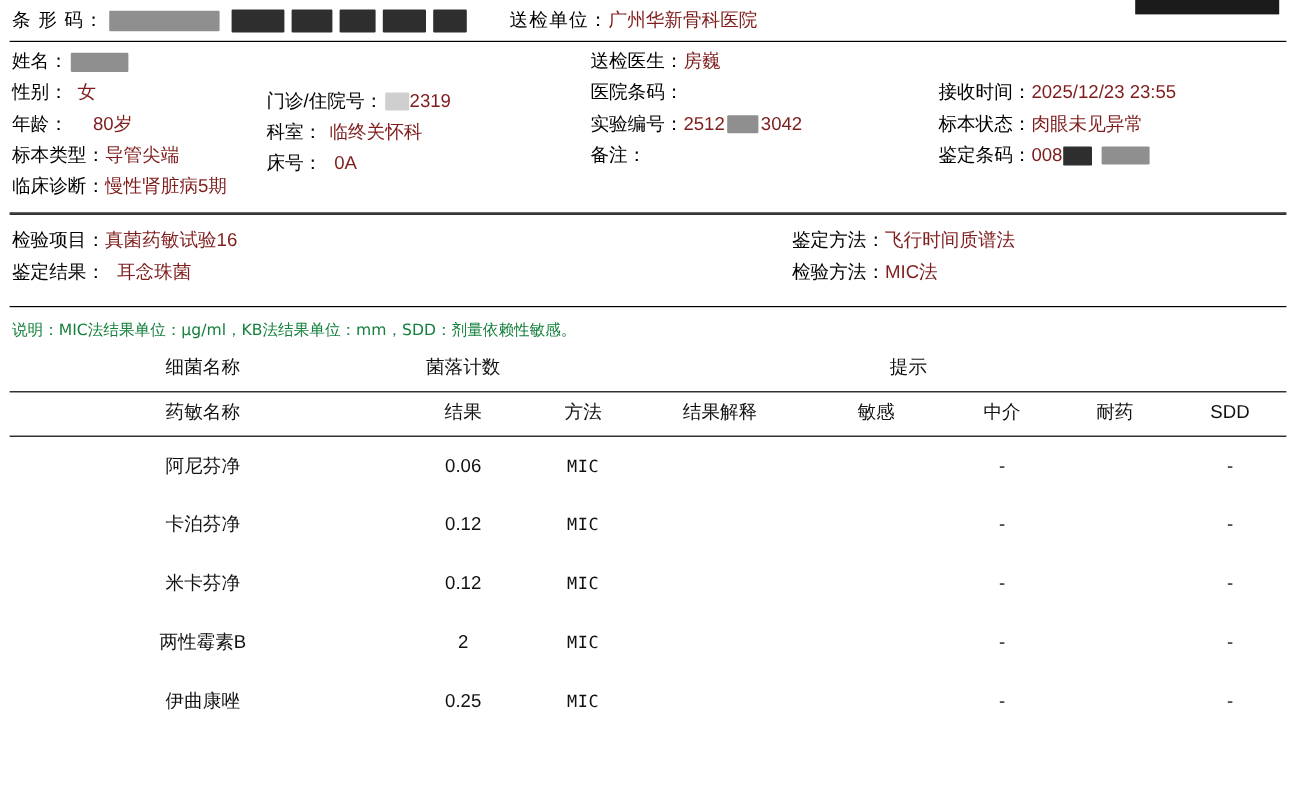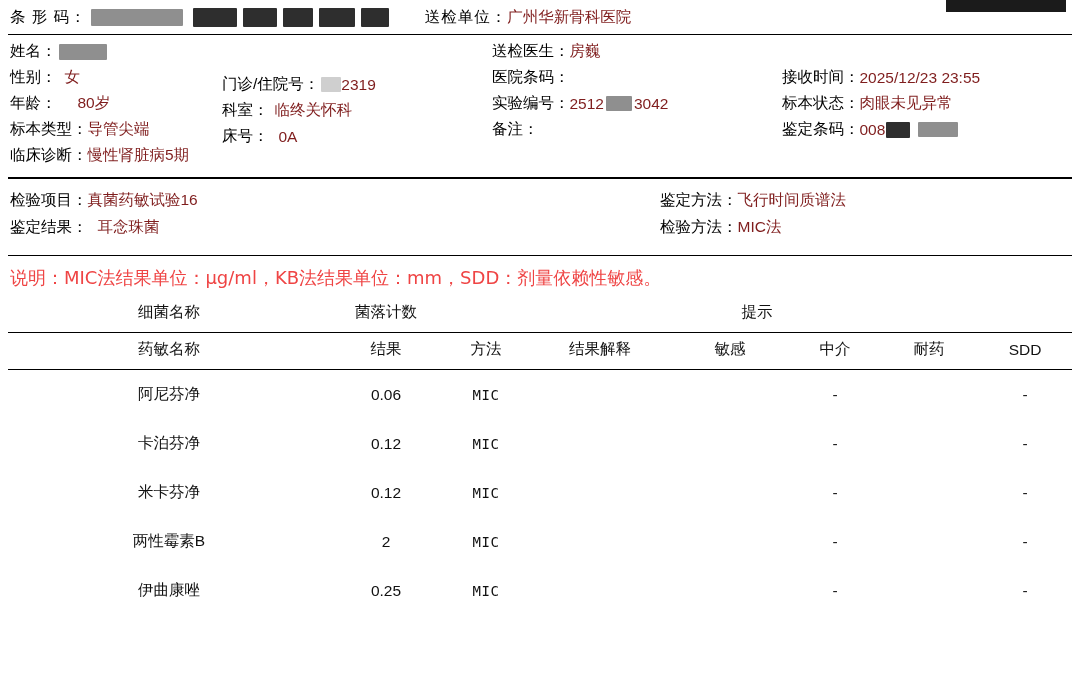--- a/index.html
+++ b/index.html
@@ -101,24 +101,24 @@
   .two-col .left { width: 650px; }
   .two-col .right { flex: 1; }
   .two-col .ln {
     height: 27px;
     display: flex;
     align-items: center;
     font-size: 15.5px;
   }
 
   .note {
-    font-size: 18px;
+    font-size: 13px;
     font-family: "DejaVu Sans", sans-serif;
     padding: 10px 2px 6px 2px;
-    color: #ef4444;
+    color: #15803d;
   }
 
   
   table {
     width: 100%;
     border-collapse: collapse;
     font-size: 15.5px;
   }
   th, td {
     text-align: center;

